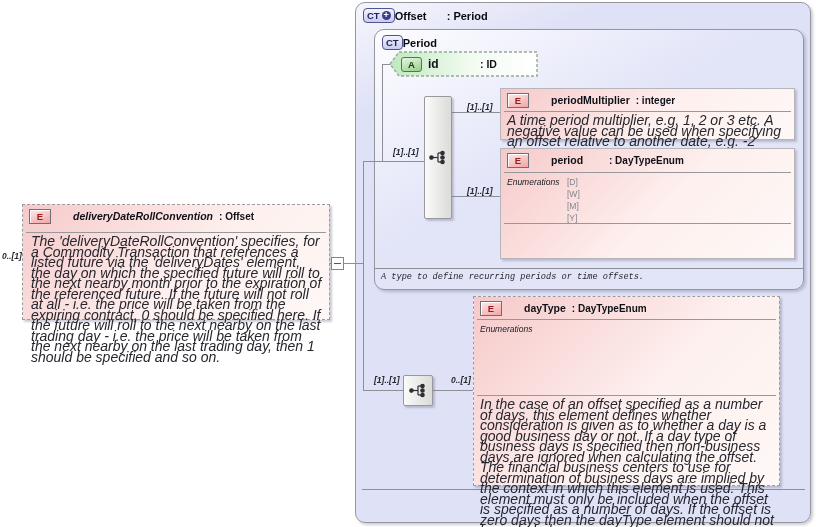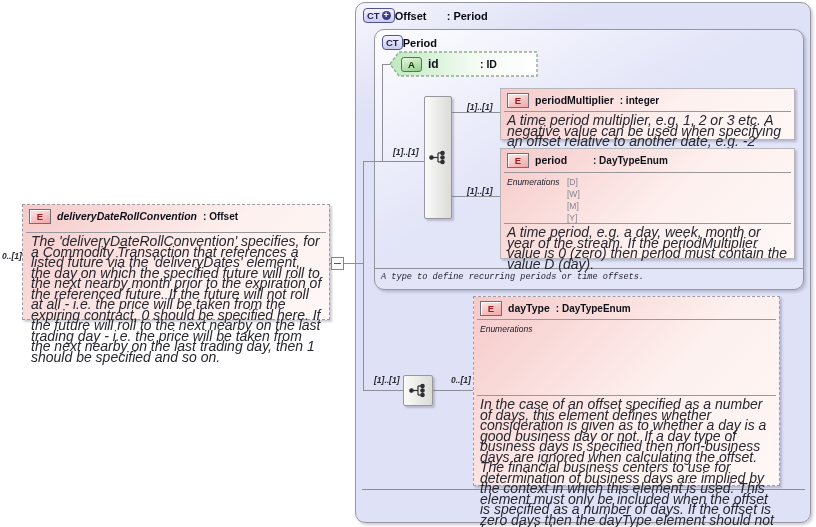--- a/index.html
+++ b/index.html
@@ -33,21 +33,21 @@
   .box-elem{position:absolute;box-sizing:border-box;
             background:linear-gradient(135deg,#f6c9c9,#fdf0ee 55%,#fef8f6);
             border:1px solid #b6b6ba;box-shadow:2px 2px 2px rgba(110,110,135,.35);}
   .dashed{border:1px dashed #9c9ca2;}
   .elem-head{position:absolute;left:0;top:0;right:0;height:22px;display:flex;align-items:center;
              padding:0 6px;gap:6px;}
   .badge-e{display:inline-block;width:20px;height:13px;flex:0 0 20px;
            background:linear-gradient(160deg,#fcE9e9,#f1a6a6);border:1px solid #6e6e74;
            box-shadow:inset 1px 1px 0 #fff;
            color:#9c1a1a;font-size:9.5px;font-weight:bold;text-align:center;line-height:13px;}
-  .ename{font-weight:bold;font-size:10.5px;color:#101018;display:inline-block;min-width:52px;white-space:nowrap;}
+  .ename{font-weight:bold;font-size:10.5px;color:#101018;display:inline-block;min-width:52px;white-space:nowrap;margin-left:16px;}
   .etype{font-weight:bold;font-size:10px;color:#101018;white-space:nowrap;}
   .sep{position:absolute;left:3px;right:3px;height:1px;background:#98989c;}
   .doc{position:absolute;font-style:italic;font-size:14px;line-height:10.5px;color:#26262e;}
   .enum-label{position:absolute;font-style:italic;font-size:8.5px;color:#20202a;}
   .enum-col{position:absolute;}
   .enum-val{font-size:8.5px;line-height:12px;color:#84848e;display:block;white-space:nowrap;}
 
   
   .id-box{position:absolute;left:388px;top:50px;width:152px;height:28px;}
   .id-head{position:absolute;left:13px;top:0;height:28px;display:flex;align-items:center;gap:6px;}
@@ -180,21 +180,20 @@
     </div>
     <div class="sep" style="top:23px;"></div>
     <div class="enum-label" style="left:6px;top:28px;">Enumerations</div>
     <div class="enum-col" style="left:66px;top:27px;">
       <span class="enum-val">[D]</span>
       <span class="enum-val">[W]</span>
       <span class="enum-val">[M]</span>
       <span class="enum-val">[Y]</span>
     </div>
     <div class="sep" style="top:74px;"></div>
-    <div class="doc" style="left:6px;top:78px;width:283px;">A time period, e.g. a day, week, month or year of the stream. If the periodMultiplier value is 0 (zero) then period must contain the value D (day).</div>
   </div>
 
   <div class="box-elem dashed" style="left:473px;top:296px;width:307px;height:190px;">
     <div class="elem-head">
       <span class="badge-e">E</span>
       <span class="ename" style="min-width:0;">dayType</span>
       <span class="etype">: DayTypeEnum</span>
     </div>
     <div class="sep" style="top:22px;"></div>
     <div class="enum-label" style="left:6px;top:27px;">Enumerations</div>

